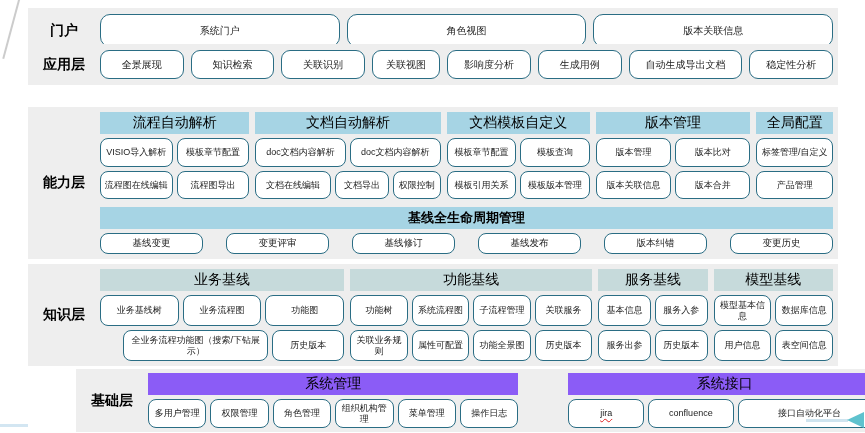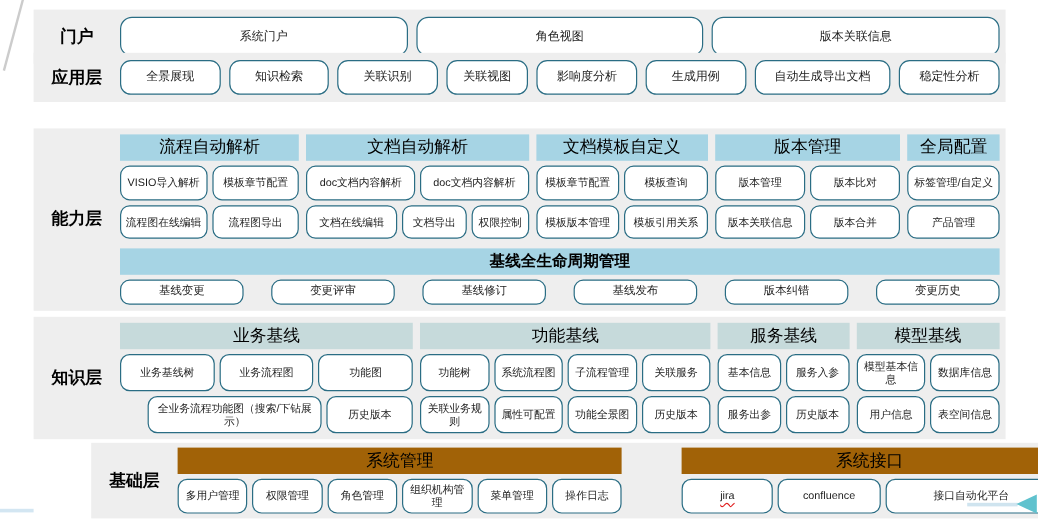--- a/index.html
+++ b/index.html
@@ -45,21 +45,21 @@
   .baseline-row .btn{font-size:9.5px;}
 
   #band-knowledge .band-content{padding-top:5px;padding-bottom:5px;}
   #band-knowledge .groups{height:100%;box-sizing:border-box;}
   #band-knowledge .group-header{background:#c6dadb;}
   .kn-g0{flex:2.23;} .kn-g1{flex:2.21;} .kn-g2{flex:1;} .kn-g3{flex:1.09;}
   .kn-g0 .row1 .btn:first-child{flex:2.15;margin-left:23px;}
 
   #band-base .band-content{padding-top:4px;padding-bottom:4px;}
   #band-base .groups{height:100%;box-sizing:border-box;}
-  #band-base .group-header{background:#a16207;text-align:center;}
+  #band-base .group-header{background:#8b5cf6;text-align:center;}
   .base-g0{flex:372;margin-right:44px;}
   .base-g1{flex:314;}
   .base-g1 .row .btn:nth-child(2){flex:1.15;}
   .base-g1 .row .btn:nth-child(3){flex:2;}
   .base-g1 .row .btn:first-child .lbl{text-decoration:underline wavy #e02020;text-decoration-thickness:1px;text-underline-offset:2px;}
 
   .diag-line{position:absolute;left:3px;top:58px;width:62px;height:1.5px;background:#cccccc;
              transform-origin:0 50%;transform:rotate(-75deg);}
   .deco-line-bl{position:absolute;left:0;top:424px;width:28px;height:3px;background:#d3e6f2;}
   .deco-line-br{position:absolute;left:806px;top:419px;width:42px;height:2.5px;background:#cfe4ef;}
@@ -169,24 +169,24 @@
             <div class="row row0">
               <div class="btn">
                 <span class="lbl">模板章节配置</span>
               </div>
               <div class="btn">
                 <span class="lbl">模板查询</span>
               </div>
             </div>
             <div class="row row1">
               <div class="btn">
+                <span class="lbl">模板引用关系</span>
+              </div>
+              <div class="btn">
                 <span class="lbl">模板版本管理</span>
-              </div>
-              <div class="btn">
-                <span class="lbl">模板引用关系</span>
               </div>
             </div>
           </div>
           <div class="group cap-g3">
             <div class="group-header">版本管理</div>
             <div class="row row0">
               <div class="btn">
                 <span class="lbl">版本管理</span>
               </div>
               <div class="btn">

